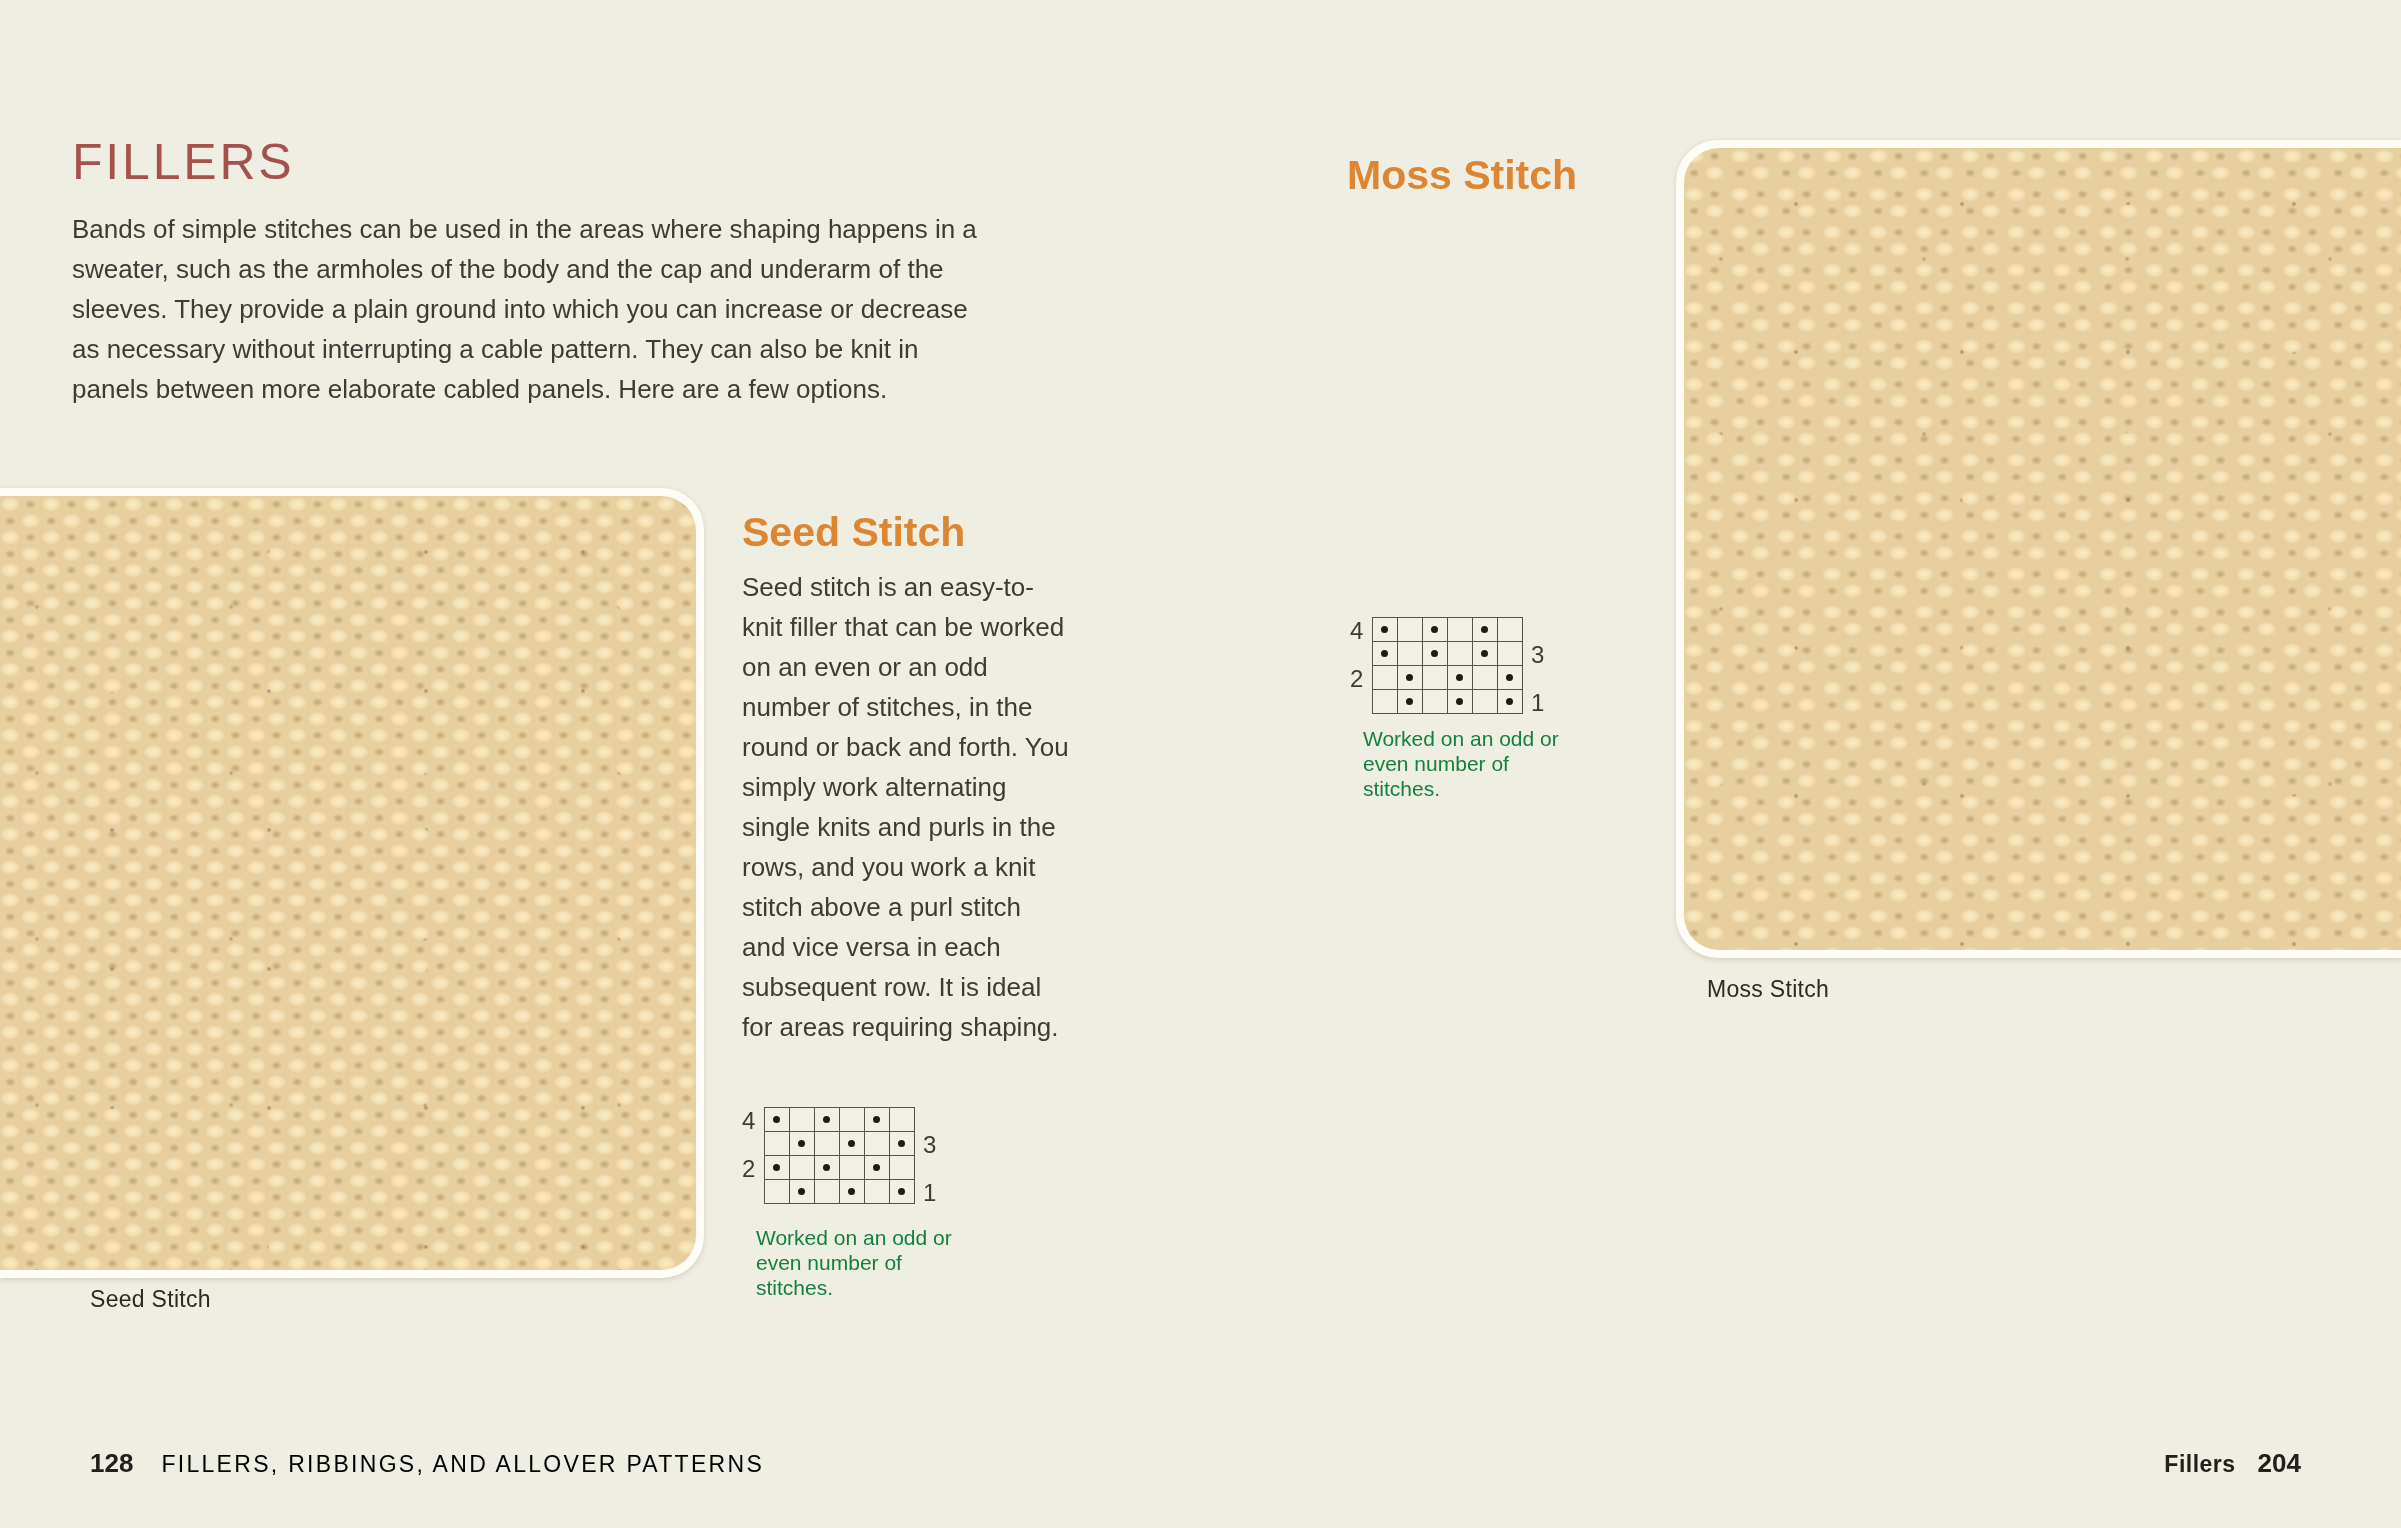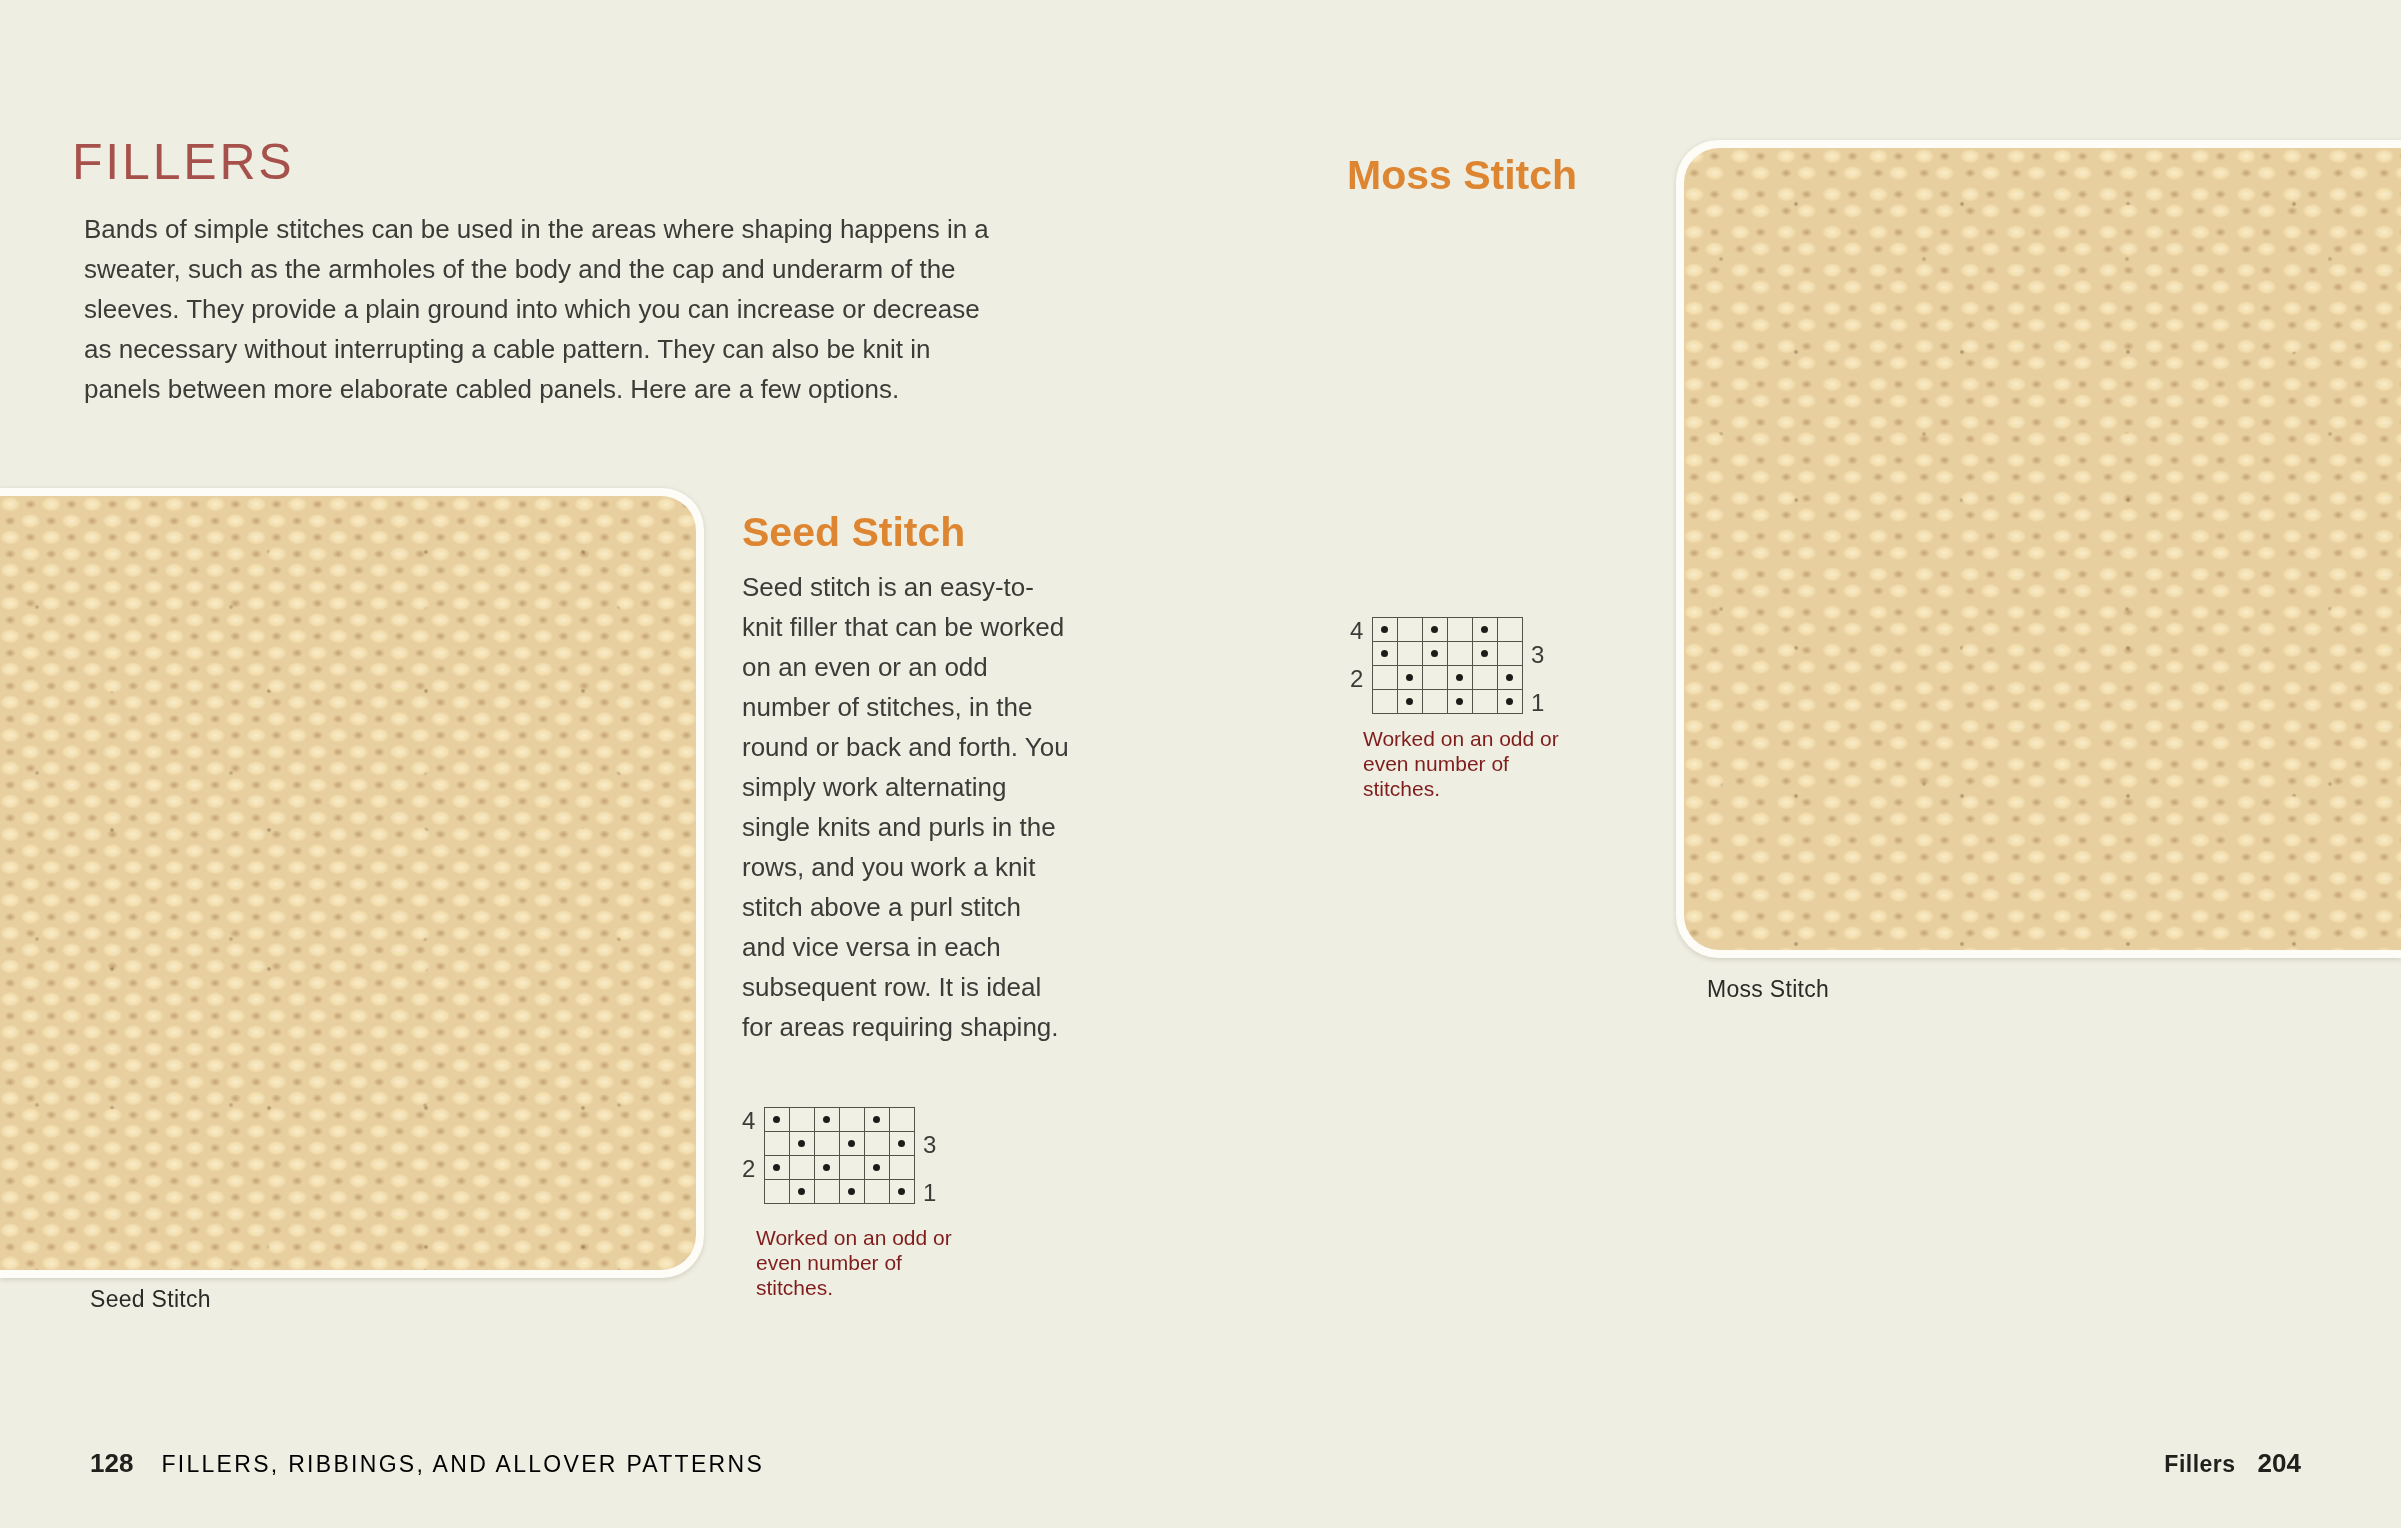--- a/index.html
+++ b/index.html
@@ -13,21 +13,21 @@
     color:#3c3b37;
   }
 
   
   .section-title {
     position:absolute; left:72px; top:137px;
     font-size:50px; font-weight:400; letter-spacing:2.8px;
     color:#a6514b; line-height:1;
   }
   .intro {
-    position:absolute; left:84px; top:209px; width:914px;
+    position:absolute; left:72px; top:209px; width:914px;
     font-size:26px; line-height:40px; color:#3c3b37;
   }
   .article { position:absolute; }
   .article-seed { left:742px; top:508px; width:329px; }
   .article-moss { left:1347px; top:151px; width:321px; }
   .article-title {
     font-size:41px; font-weight:700; color:#dd8531; line-height:48px;
   }
   .article-body {
     margin-top:11px; font-size:26px; line-height:40px; color:#3c3b37;
@@ -85,21 +85,21 @@
     border-top:1.8px solid #55524a; border-left:1.8px solid #55524a;
     background:#f1f0e5;
   }
   .kcell {
     border-right:1.8px solid #55524a; border-bottom:1.8px solid #55524a;
     display:flex; align-items:center; justify-content:center;
   }
   .kdot { width:7.4px; height:7.4px; border-radius:50%; background:#1d1c18; }
   .chart-caption {
     position:absolute; width:201px;
-    font-size:21px; line-height:25px; color:#7f1d1d;
+    font-size:21px; line-height:25px; color:#15803d;
   }
   .chart-caption-seed { left:756px;  top:1225px; }
   .chart-caption-moss { left:1363px; top:726px; }
 
   
   .footer { position:absolute; top:1448px; display:flex; align-items:baseline; }
   .footer-left  { left:90px; gap:28px; }
   .footer-right { right:100px; gap:22px; }
   .folio { font-size:26px; font-weight:700; color:#21201c; }
   .running-head {

